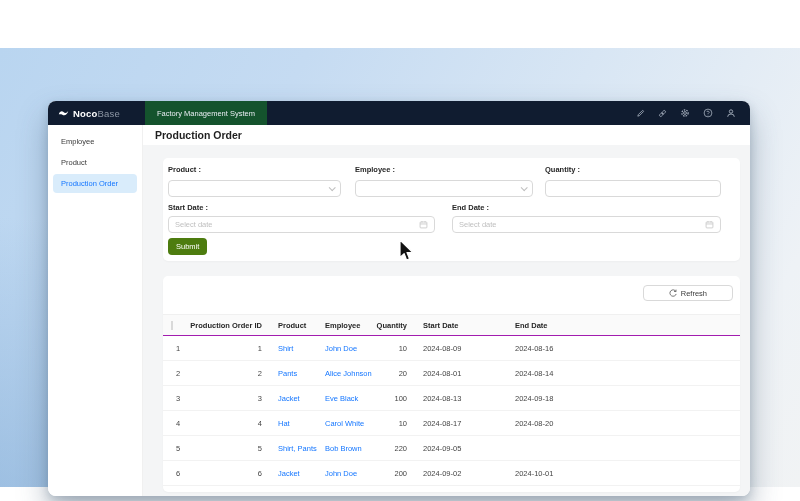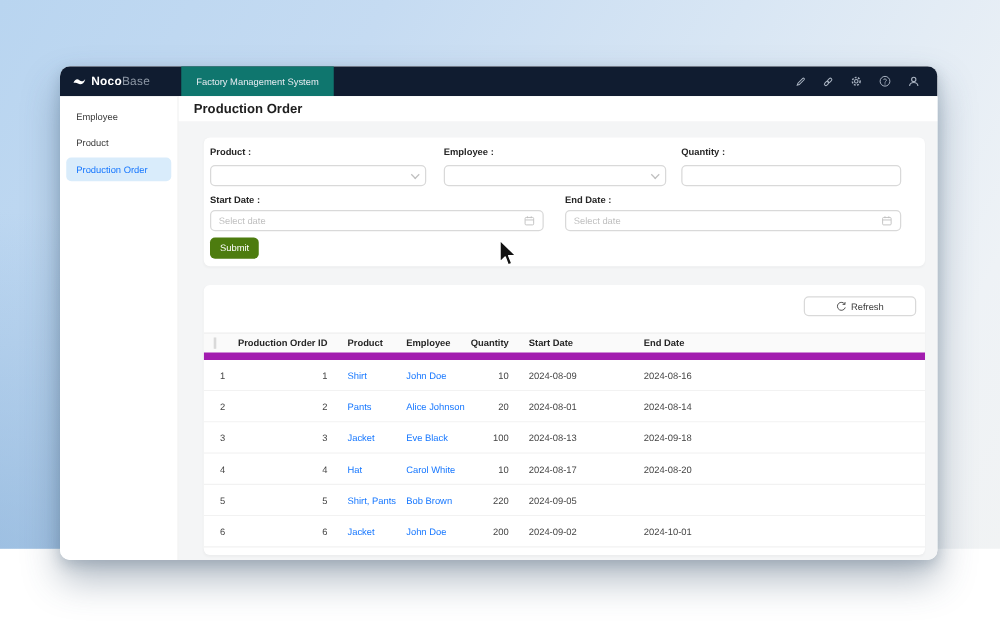--- a/index.html
+++ b/index.html
@@ -3,35 +3,36 @@
 <meta charset="utf-8">
 <style>
   * { margin:0; padding:0; box-sizing:border-box; }
   html,body { width:800px; height:501px; }
   body { font-family:"Liberation Sans", sans-serif; overflow:hidden; }
 
   .stage { position:relative; width:800px; height:439px;
     background:
       radial-gradient(ellipse at -5% 105%, rgba(120,165,210,.55), rgba(120,165,210,0) 45%),
       linear-gradient(118deg, #b9d5f0 0%, #c5dbf2 30%, #d8e6f4 58%, #eef2f6 88%, #f1f3f4 100%);
+    margin-top: 48px;
   }
 
   .window { position:absolute; left:48px; top:53px; width:702px; height:395px;
     border-radius:8px; overflow:hidden; background:#fff;
     box-shadow:0 16px 30px rgba(55,80,105,.38), 0 4px 10px rgba(55,80,105,.22); }
 
   
   .navbar { position:absolute; left:0; top:0; right:0; height:24px; background:#101c30;
     display:flex; align-items:stretch; color:#fff; }
   .logo { display:flex; align-items:center; gap:4px; width:97px; padding-left:10px; }
   .logo svg { display:block; }
   .brand { font-size:9.5px; letter-spacing:.2px; }
   .brand b { color:#ffffff; font-weight:bold; }
   .brand span { color:#8d97a5; font-weight:normal; }
-  .nav-tab { display:flex; align-items:center; padding:0 12px; background:#0f766e;
+  .nav-tab { display:flex; align-items:center; padding:0 12px; background:#14532d;
     color:#e8ecf2; font-size:7.5px; cursor:default; }
   .nav-icons { margin-left:auto; display:flex; align-items:center; gap:13px; padding-right:14px;
     color:#a8b2c0; }
   .nav-icons svg { display:block; }
 
   
   .sidebar { position:absolute; left:0; top:24px; width:95px; bottom:0; background:#fff;
     border-right:1px solid #f0f0f0; padding-top:5px; }
   .side-item { height:19px; line-height:19px; margin:2px 5px; padding-left:8px;
     font-size:7.5px; color:#3a3a3a; border-radius:4px; cursor:pointer; white-space:nowrap; }
@@ -61,21 +62,21 @@
     display:flex; align-items:center; cursor:pointer; font-family:inherit; }
 
   
   .refresh-btn { position:absolute; right:7px; top:9px; height:16px; padding:0 25px;
     background:#fff; border:1px solid #d9d9d9; border-radius:4px; font-size:7.5px; color:#3a3a3a;
     display:flex; align-items:center; gap:4px; cursor:pointer; font-family:inherit; }
   .refresh-btn svg { display:block; color:#555; }
 
   .grid { display:grid; grid-template-columns:24px 83px 47px 56px 42px 92px 1fr; align-items:center; }
   .thead { position:absolute; left:0; right:0; top:38px; height:22px; background:#fafafa;
-    border-top:1px solid #f0f0f0; border-bottom:6px solid #a21caf;
+    border-top:1px solid #f0f0f0; border-bottom:1px solid #a21caf;
     font-size:7.5px; font-weight:bold; color:#262626; }
   .tbody { position:absolute; left:0; right:0; top:60px; bottom:0; }
   .trow { height:25px; border-bottom:1px solid #f2f2f2; font-size:7.5px; color:#444; background:#fff; }
   .c { white-space:nowrap; overflow:hidden; }
   .c0 { padding-left:13px; }
   .c1 { text-align:right; padding-right:8px; }
   .c2, .c3 { padding-left:8px; }
   .c4 { text-align:right; padding-right:8px; }
   .c5, .c6 { padding-left:8px; }
   .link { color:#1677ff; cursor:pointer; }

